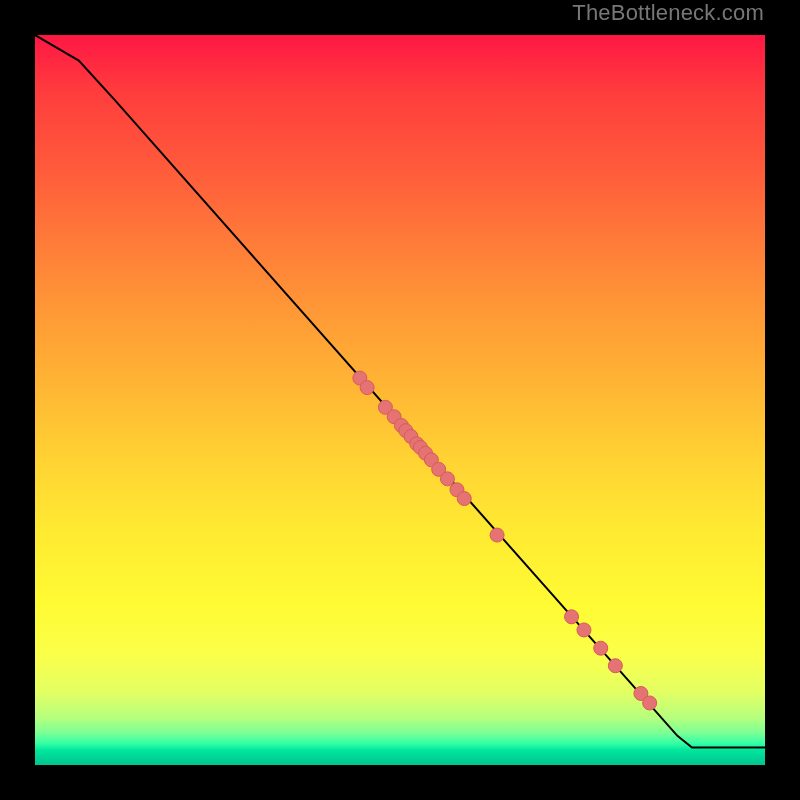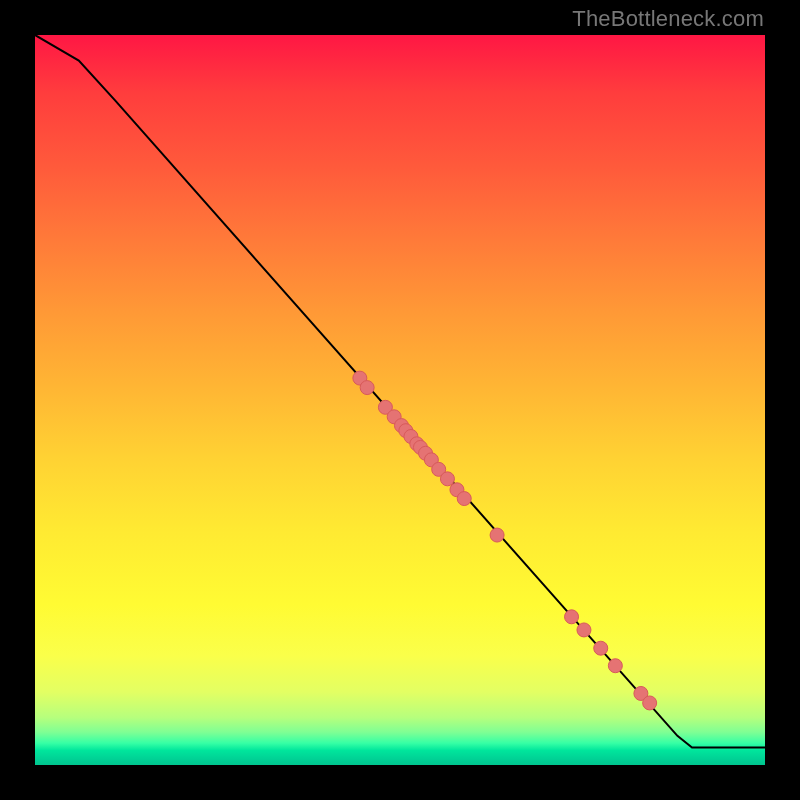--- a/index.html
+++ b/index.html
@@ -46,21 +46,21 @@
   }
   .svg-overlay {
     position: absolute;
     left: 0;
     top: 0;
     width: 730px;
     height: 730px;
   }
   .watermark {
     position: absolute;
-    top: 6px;
+    top: 0;
     right: 36px;
     color: #777777;
     font-size: 22px;
     font-weight: 500;
     letter-spacing: 0.2px;
   }
 </style>
 </head>
 <body>
 

